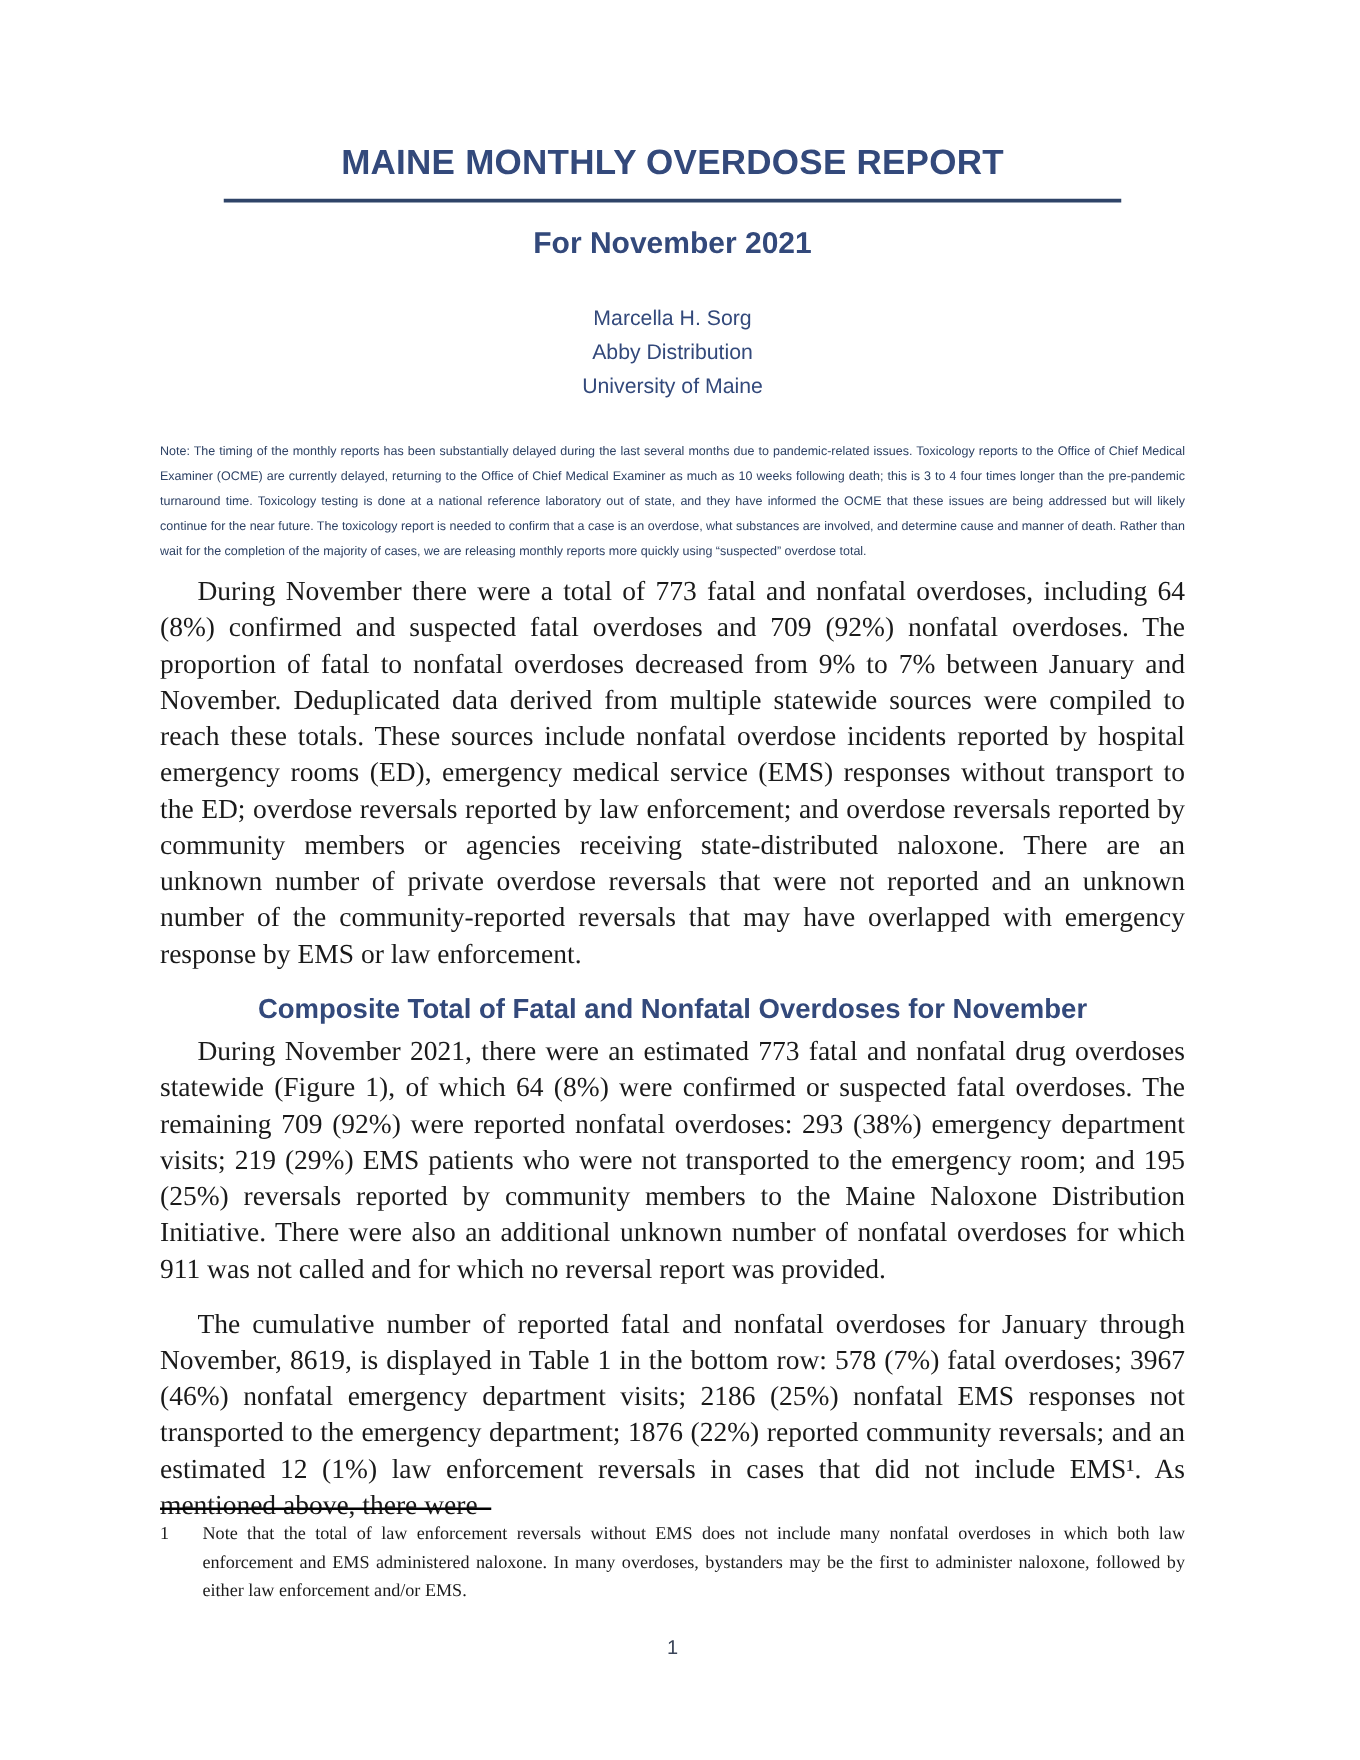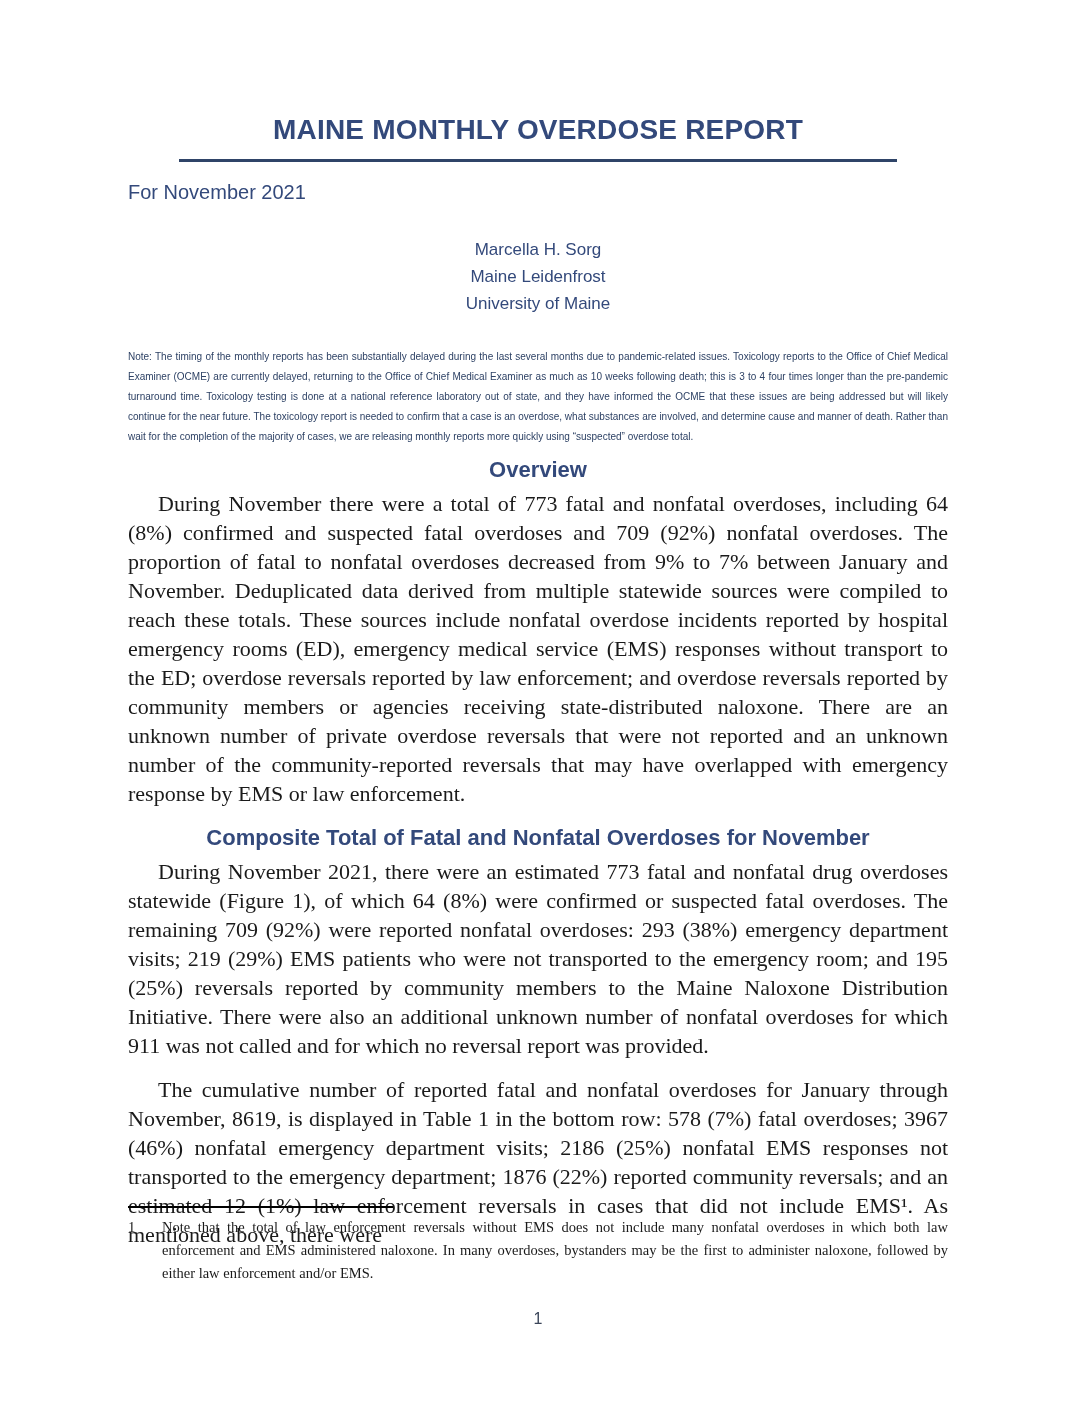--- a/index.html
+++ b/index.html
@@ -26,22 +26,23 @@
     color: var(--color-heading-blue, #33497B);
   }
   .title-rule {
     width: 718px;
     height: 3px;
     margin: 13px auto 0 auto;
     background: var(--color-rule-blue, #2F4468);
   }
   .subtitle {
     margin: 19px 0 0 0;
-    font-size: 20px;
-    font-weight: 400;
+    text-align: center;
+    font-size: 24px;
+    font-weight: 700;
     color: var(--color-heading-blue, #33497B);
   }
   .authors {
     margin-top: 32px;
     text-align: center;
     font-size: 17px;
     line-height: 27px;
     color: var(--color-heading-blue, #33497B);
   }
   .note {
@@ -114,27 +115,26 @@
 
 <div class="page">
 
   <h1 class="title">MAINE MONTHLY OVERDOSE REPORT</h1>
   <div class="title-rule"></div>
 
   <h2 class="subtitle">For November 2021</h2>
 
   <div class="authors">
     <div>Marcella H. Sorg</div>
-    <div>Maine Leidenfrost</div>
+    <div>Abby Distribution</div>
     <div>University of Maine</div>
   </div>
 
   <p class="note">Note:  The timing of the monthly reports has been substantially delayed during the last several months due to pandemic-related issues. Toxicology reports to the Office of Chief Medical Examiner (OCME) are currently delayed, returning to the Office of Chief Medical Examiner as much as 10 weeks following death; this is 3 to 4 four times longer than the pre-pandemic turnaround time. Toxicology testing is done at a national reference laboratory out of state, and they have informed the OCME that these issues are being addressed but will likely continue for the near future. The toxicology report is needed to confirm that a case is an overdose, what substances are involved, and determine cause and manner of death. Rather than wait for the completion of the majority of cases, we are releasing monthly reports more quickly using “suspected” overdose total.</p>
 
-  <h3 class="section-heading">Overview</h3>
   <p class="body-para">During November there were a total of 773 fatal and nonfatal overdoses, including 64 (8%) confirmed and suspected fatal overdoses and 709 (92%) nonfatal overdoses. The proportion of fatal to nonfatal overdoses decreased from 9% to 7% between January and November.  Deduplicated data derived from multiple statewide sources were compiled to reach these totals.  These sources include nonfatal overdose incidents reported by hospital emergency rooms (ED), emergency medical service (EMS) responses without transport to the ED; overdose reversals reported by law enforcement; and overdose reversals reported by community members or agencies receiving state-distributed naloxone. There are an unknown number of private overdose reversals that were not reported and an unknown number of the community-reported reversals that may have overlapped with emergency response by EMS or law enforcement.</p>
 
   <h3 class="section-heading second">Composite Total of Fatal and Nonfatal Overdoses for November</h3>
   <p class="body-para">During November 2021, there were an estimated 773 fatal and nonfatal drug overdoses statewide (Figure 1), of which 64 (8%) were confirmed or suspected fatal overdoses. The remaining 709 (92%) were reported nonfatal overdoses: 293 (38%) emergency department visits; 219 (29%) EMS patients who were not transported to the emergency room; and 195 (25%) reversals reported by community members to the Maine Naloxone Distribution Initiative. There were also an additional unknown number of nonfatal overdoses for which 911 was not called and for which no reversal report was provided.</p>
   <p class="body-para spaced">The cumulative number of reported fatal and nonfatal overdoses for January through November, 8619, is displayed in Table 1 in the bottom row: 578 (7%) fatal overdoses; 3967 (46%) nonfatal emergency department visits; 2186 (25%) nonfatal EMS responses not transported to the emergency department; 1876 (22%) reported community reversals; and an estimated 12 (1%) law enforcement reversals in cases that did not include EMS¹. As mentioned above, there were</p>
 
   <div class="doc-footer">
     <div class="footnote-rule"></div>
     <div class="footnote">
       <span class="fn-marker">1</span>

